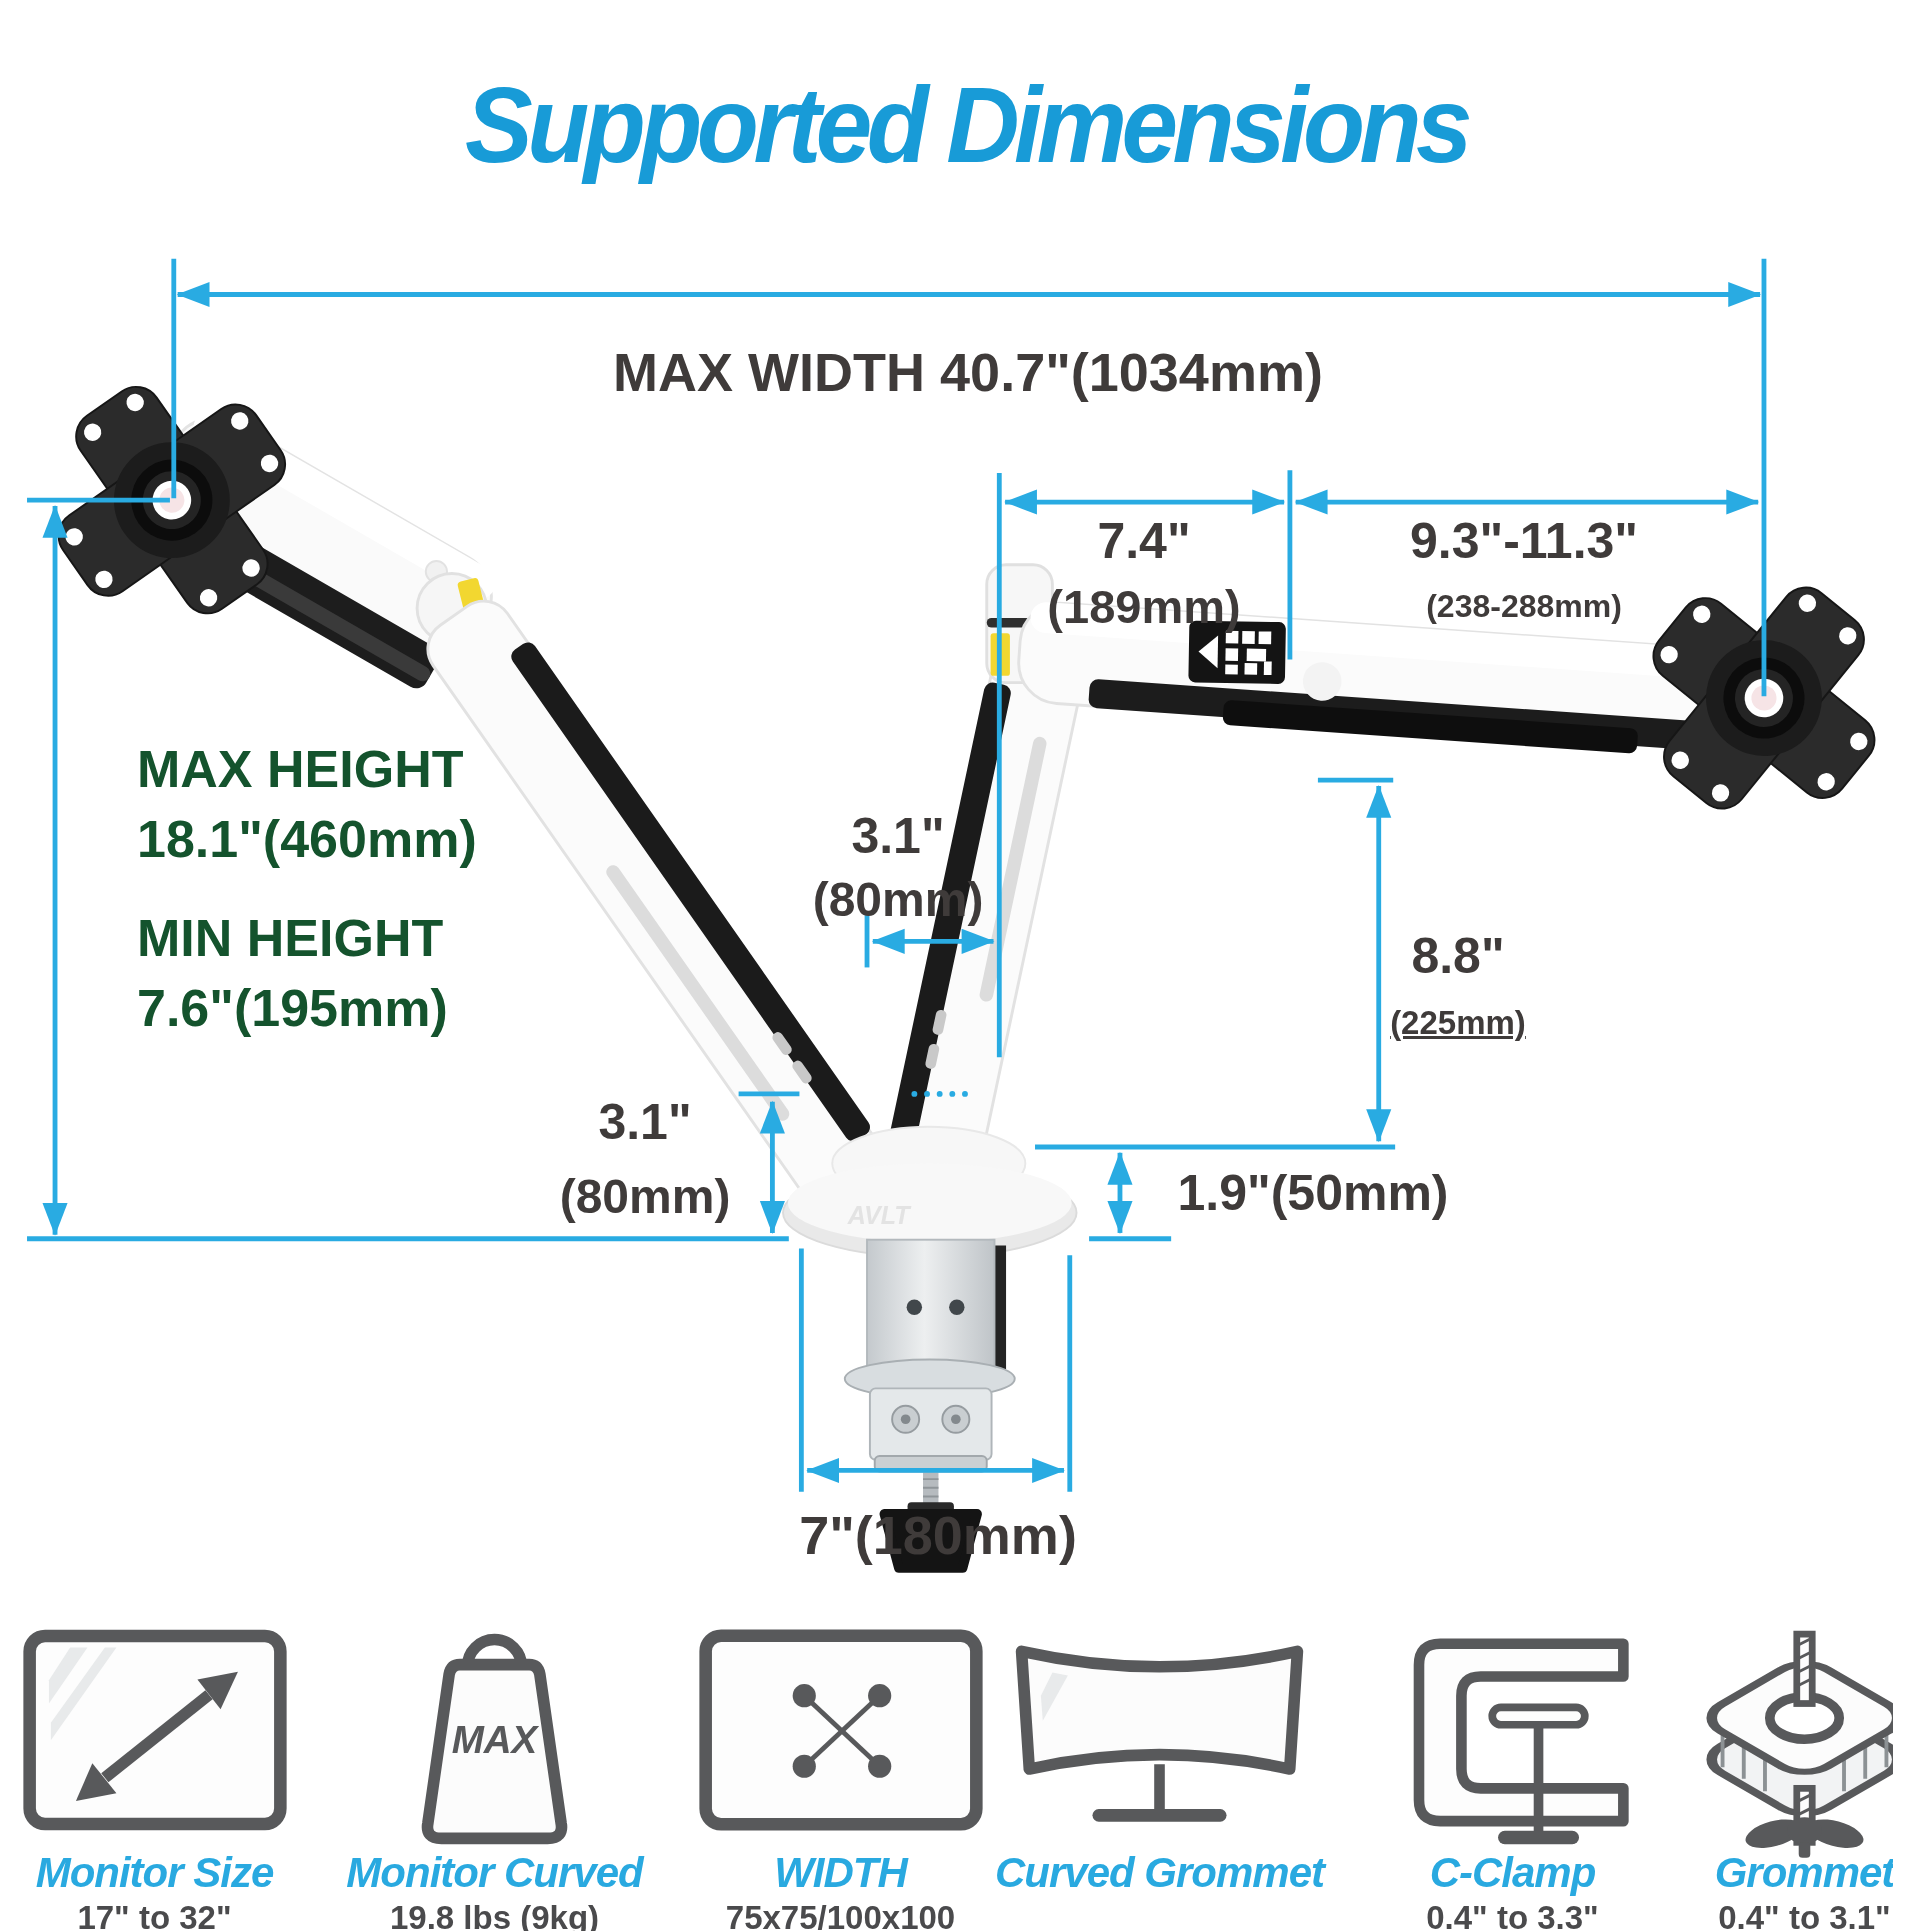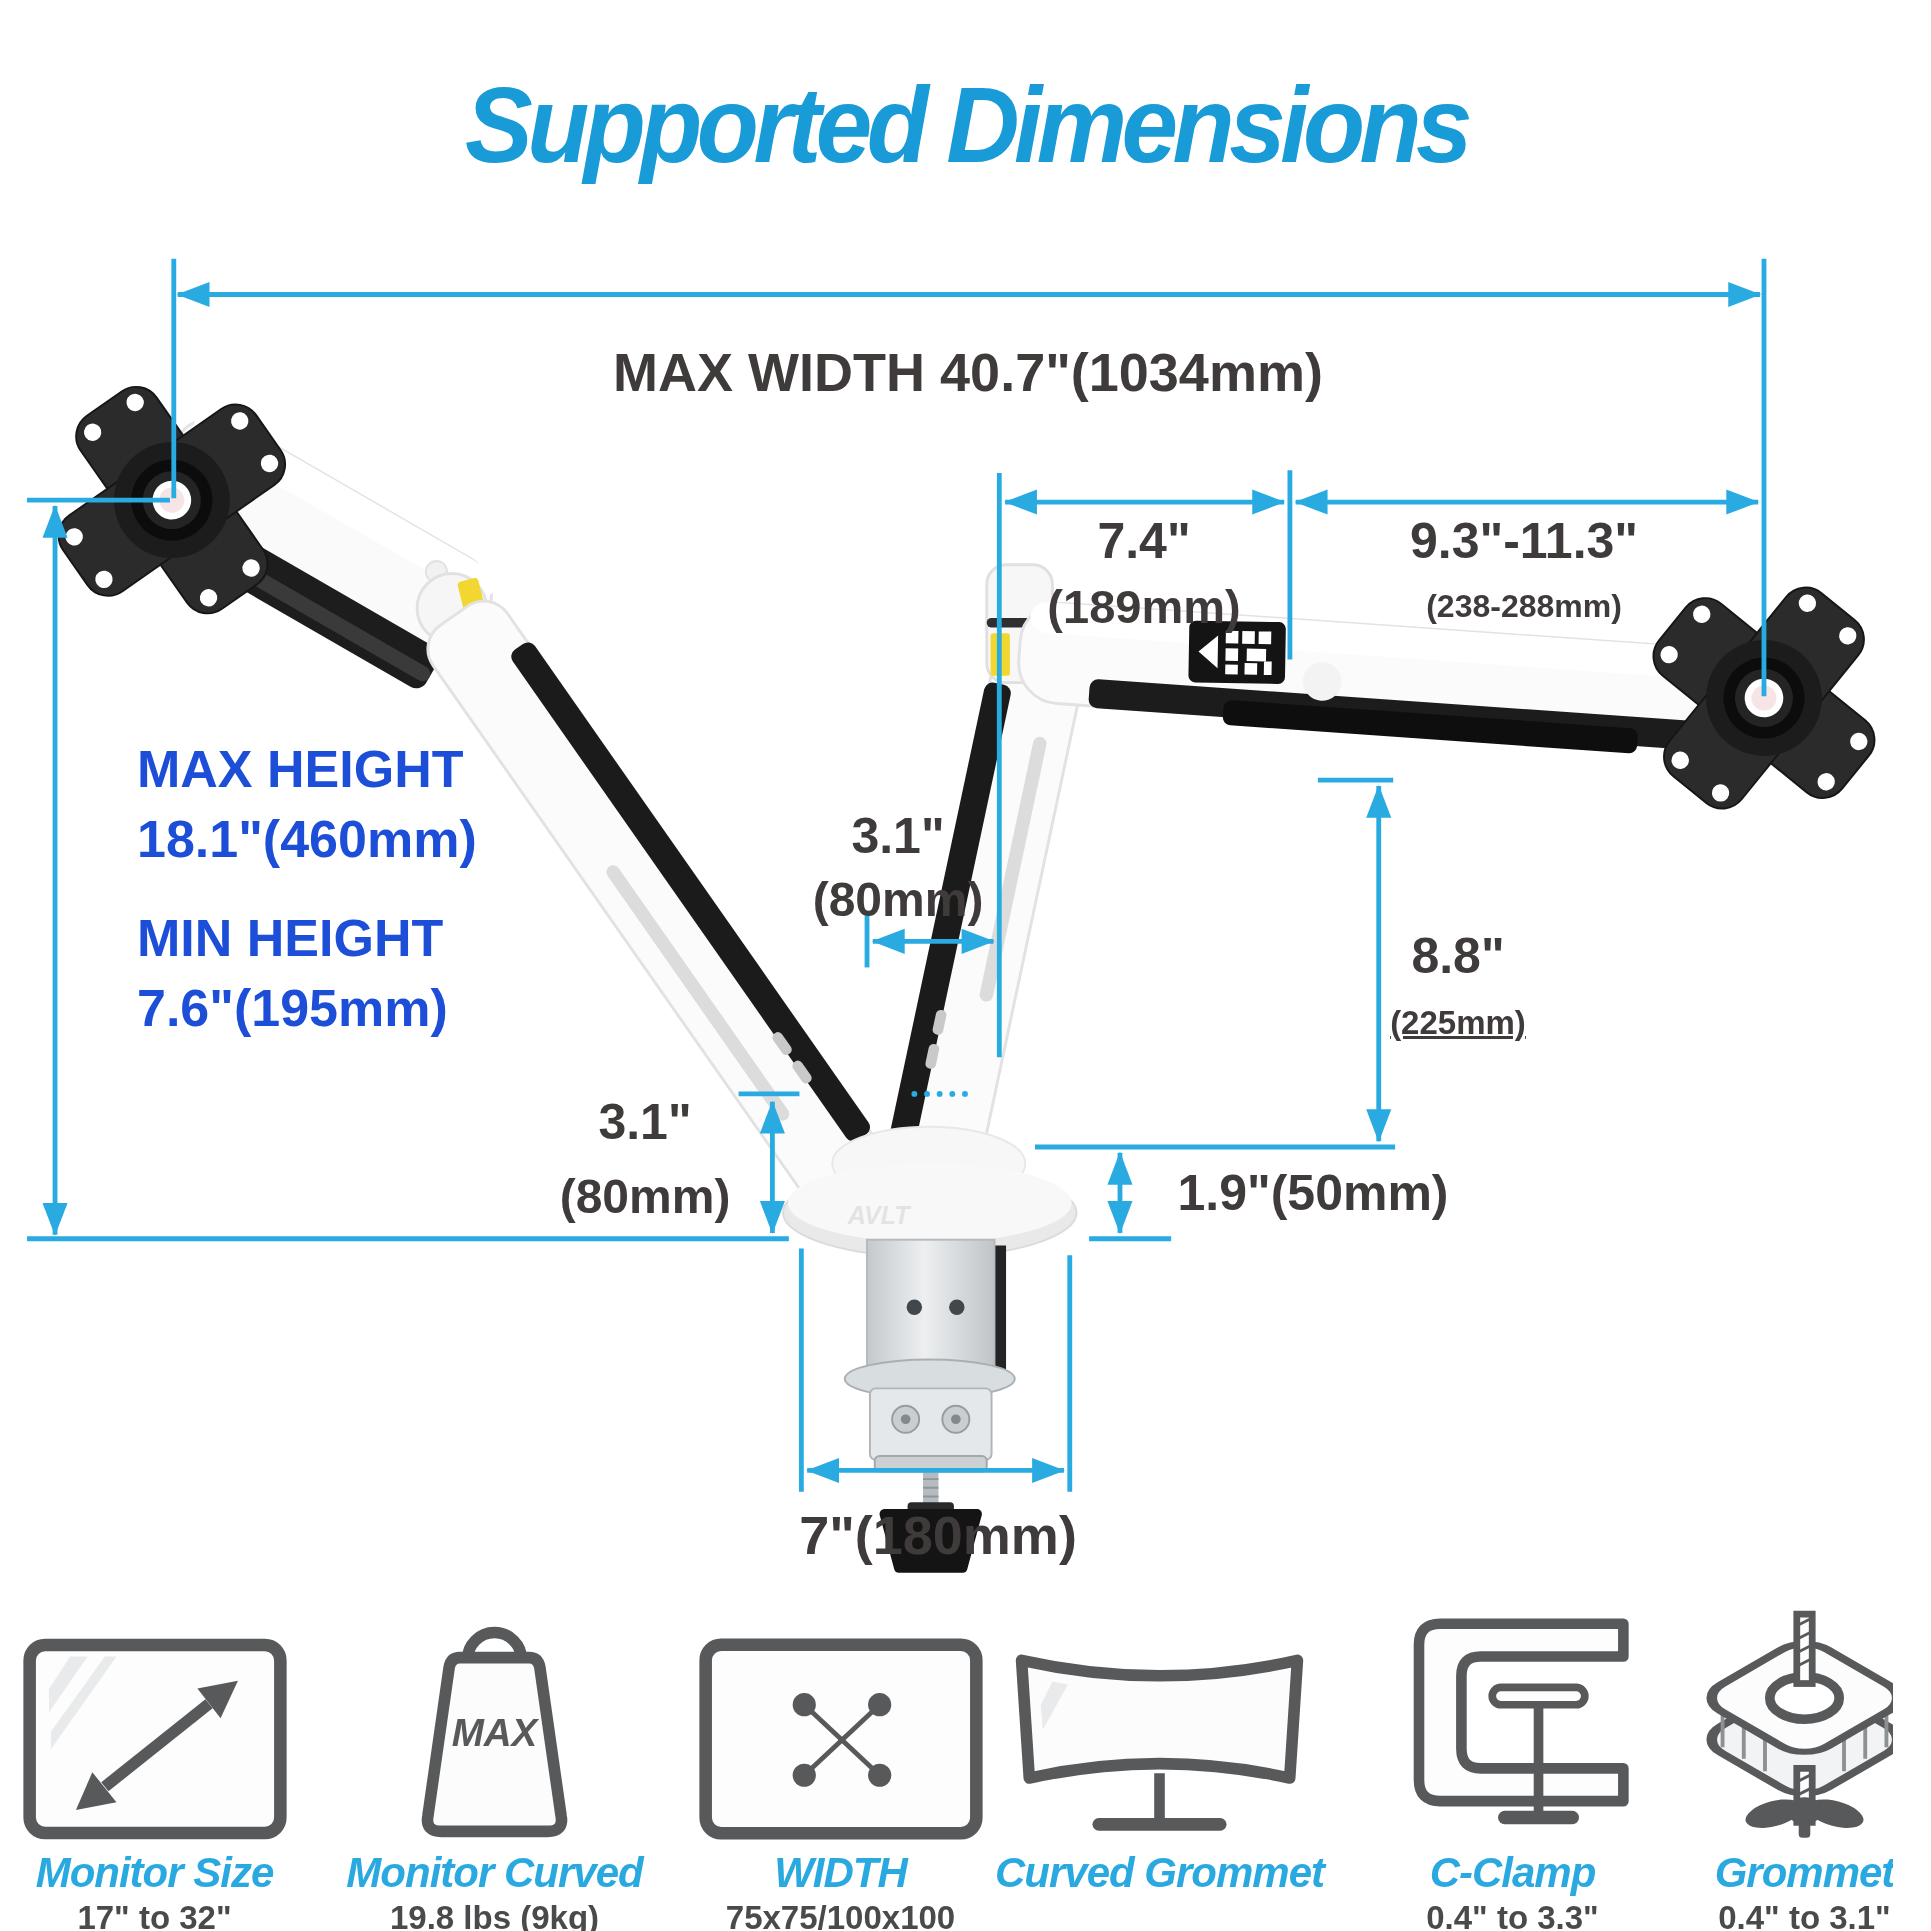--- a/index.html
+++ b/index.html
@@ -13,25 +13,25 @@
     transform:translateX(-50%) scaleX(.94);
     font-size:108px;font-weight:bold;font-style:italic;letter-spacing:-5.8px;
     color:#189BD7;
   }
   .dim{
     position:absolute;transform:translate(-50%,-50%);
     font-weight:bold;white-space:nowrap;text-align:center;color:#3F3B3A;
   }
   .hblock{
     position:absolute;left:137px;top:734px;
-    font-size:52px;font-weight:bold;line-height:70px;white-space:nowrap;color:#1d4ed8;
+    font-size:52px;font-weight:bold;line-height:70px;white-space:nowrap;color:#14532d;
   }
   .hblock .grp2{margin-top:29px;}
   .feature{position:absolute;top:1626px;width:367px;margin-left:-183px;text-align:center;}
-  .ibox{height:217px;display:flex;align-items:flex-end;justify-content:center;}
+  .ibox{height:217px;display:flex;justify-content:center;}
   .f-label{
     margin-top:5.8px;font-size:42px;font-weight:bold;font-style:italic;
     letter-spacing:-1px;color:#29A9E0;white-space:nowrap;
   }
   .f-sub{margin-top:3.9px;font-size:33px;line-height:33px;font-weight:bold;color:#4A4A4C;white-space:nowrap;}
   .icon{display:block;}
 </style>
 </head>
 <body>
 

